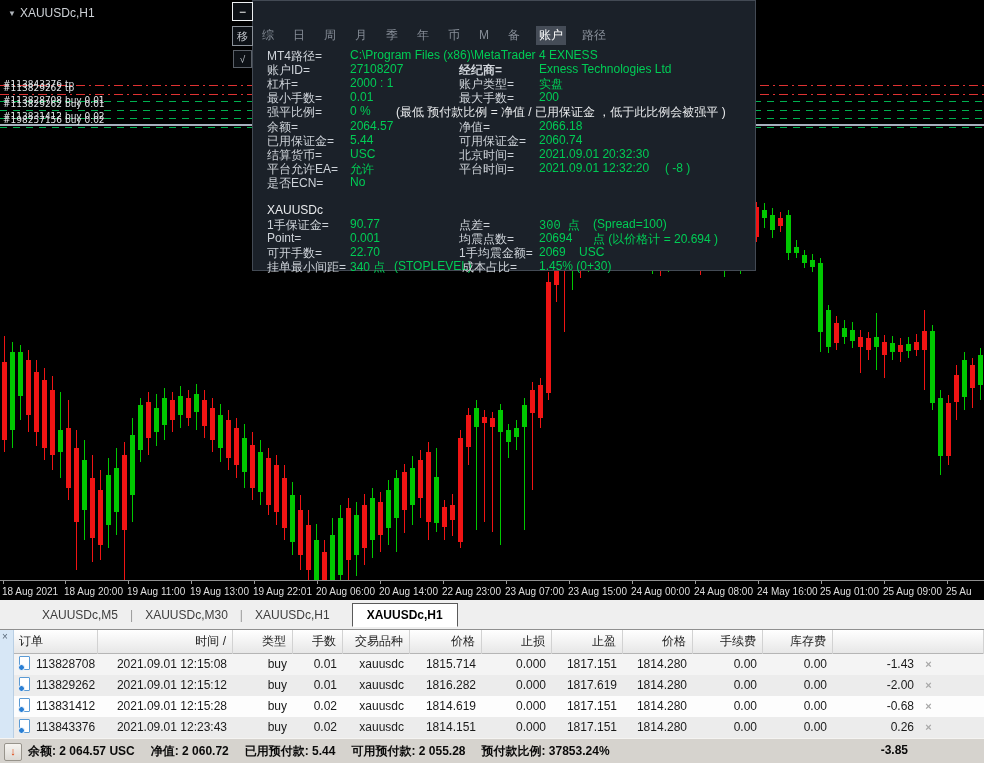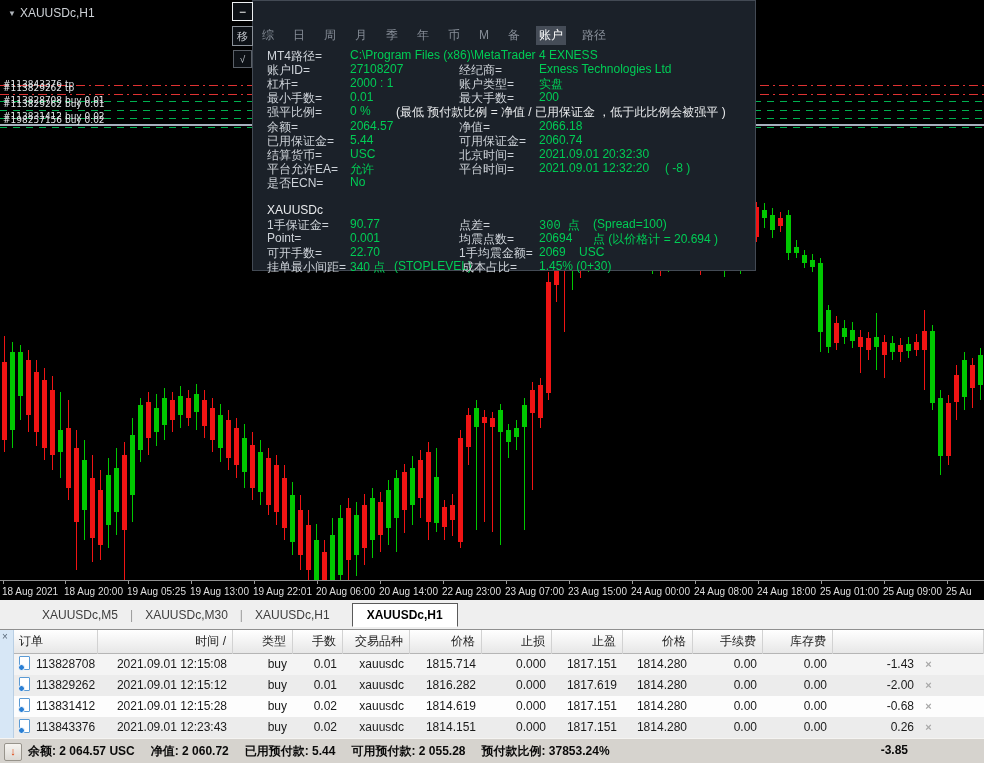--- a/index.html
+++ b/index.html
@@ -362,21 +362,21 @@
           <div class="menu-item">路径</div>
         </div>
       <div id="panel-rows">
           <div class="prow" style="top: 47px;">
             <div class="pcell lbl" style="left: 14px;">MT4路径=</div>
             <div class="pcell val" style="left: 97px;">C:\Program Files (x86)\MetaTrader 4 EXNESS</div>
           </div>
           <div class="prow" style="top: 61px;">
             <div class="pcell lbl" style="left: 14px;">账户ID=</div>
             <div class="pcell val" style="left: 97px;">27108207</div>
-            <div class="pcell lbl" style="left: 206px;">经纪商=</div>
+            <div class="pcell lbl" style="left: 206px; font-weight: bold;">经纪商=</div>
             <div class="pcell val" style="left: 286px;">Exness Technologies Ltd</div>
           </div>
           <div class="prow" style="top: 75px;">
             <div class="pcell lbl" style="left: 14px;">杠杆=</div>
             <div class="pcell val" style="left: 97px;">2000 : 1</div>
             <div class="pcell lbl" style="left: 206px;">账户类型=</div>
             <div class="pcell val" style="left: 286px;">实盘</div>
           </div>
           <div class="prow" style="top: 89px;">
             <div class="pcell lbl" style="left: 14px;">最小手数=</div>
@@ -452,41 +452,41 @@
         </div>
     </div>
   </div>
 
   <div id="axis">
       <div class="tick" style="left: 3px;"></div>
       <div class="axlab" style="left: 2px;">18 Aug 2021</div>
       <div class="tick" style="left: 65px;"></div>
       <div class="axlab" style="left: 64px;">18 Aug 20:00</div>
       <div class="tick" style="left: 128px;"></div>
-      <div class="axlab" style="left: 127px;">19 Aug 05:25</div>
+      <div class="axlab" style="left: 127px;">19 Aug 11:00</div>
       <div class="tick" style="left: 191px;"></div>
       <div class="axlab" style="left: 190px;">19 Aug 13:00</div>
       <div class="tick" style="left: 254px;"></div>
       <div class="axlab" style="left: 253px;">19 Aug 22:01</div>
       <div class="tick" style="left: 317px;"></div>
       <div class="axlab" style="left: 316px;">20 Aug 06:00</div>
       <div class="tick" style="left: 380px;"></div>
       <div class="axlab" style="left: 379px;">20 Aug 14:00</div>
       <div class="tick" style="left: 443px;"></div>
       <div class="axlab" style="left: 442px;">22 Aug 23:00</div>
       <div class="tick" style="left: 506px;"></div>
       <div class="axlab" style="left: 505px;">23 Aug 07:00</div>
       <div class="tick" style="left: 569px;"></div>
       <div class="axlab" style="left: 568px;">23 Aug 15:00</div>
       <div class="tick" style="left: 632px;"></div>
       <div class="axlab" style="left: 631px;">24 Aug 00:00</div>
       <div class="tick" style="left: 695px;"></div>
       <div class="axlab" style="left: 694px;">24 Aug 08:00</div>
       <div class="tick" style="left: 758px;"></div>
-      <div class="axlab" style="left: 757px;">24 Aug 18:00</div>
+      <div class="axlab" style="left: 757px;">24 May 16:00</div>
       <div class="tick" style="left: 821px;"></div>
       <div class="axlab" style="left: 820px;">25 Aug 01:00</div>
       <div class="tick" style="left: 884px;"></div>
       <div class="axlab" style="left: 883px;">25 Aug 09:00</div>
       <div class="tick" style="left: 947px;"></div>
       <div class="axlab" style="left: 946px;">25 Au</div>
     </div>
 
   <div id="tabs">
       <div class="tab">XAUUSDc,M5</div>

